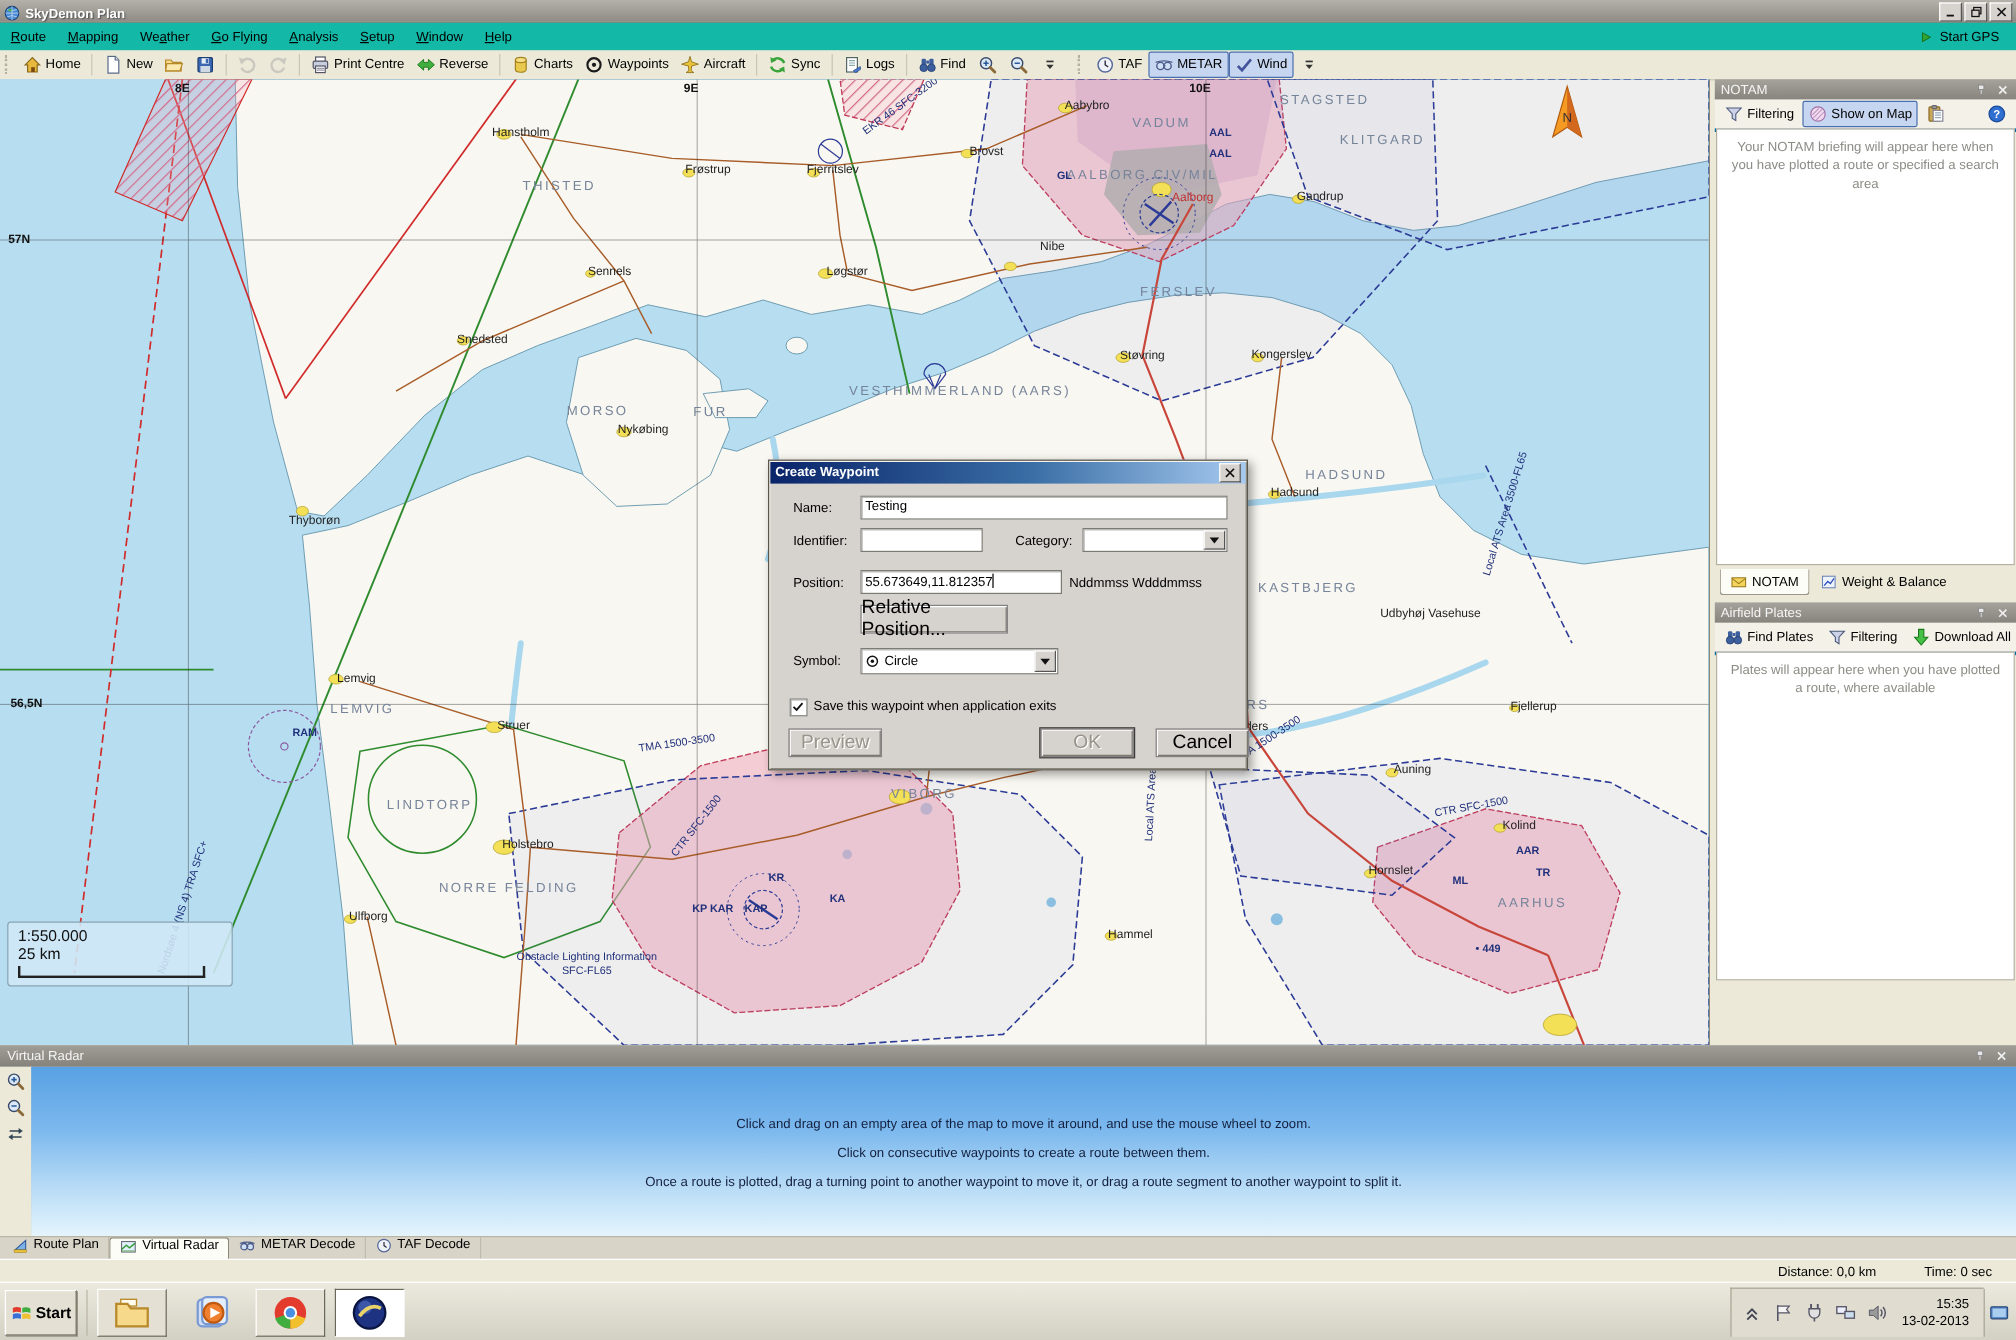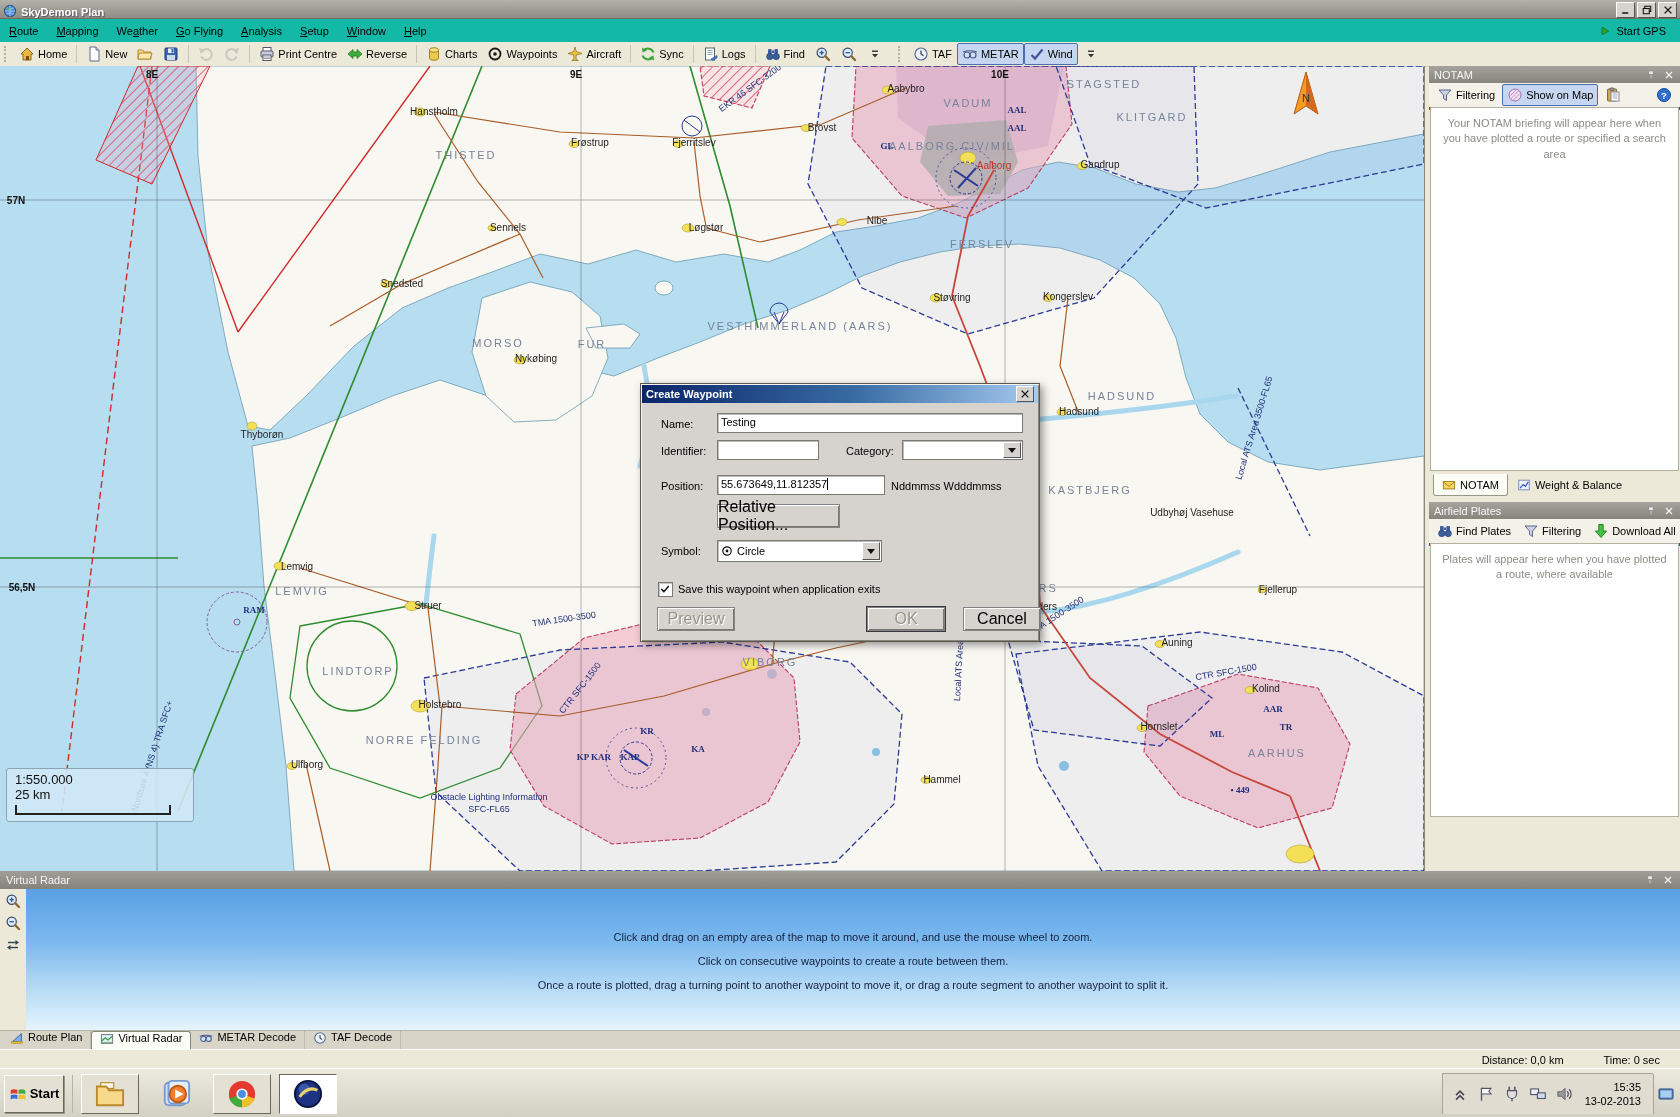--- a/index.html
+++ b/index.html
@@ -38,21 +38,21 @@
 
   
   .map{position:absolute;top:66px;left:0;width:1424px;height:805px;overflow:hidden;
     background:#b7ddf0;border-right:1px solid #8a8878;}
   .map svg.geo{position:absolute;top:0;left:0;}
   #map-labels{position:absolute;top:0;left:0;width:100%;height:100%;pointer-events:none;}
   .map-label{position:absolute;transform:translate(-50%,-50%);white-space:nowrap;}
   .lbl-area{color:#76849a;font-size:11px;letter-spacing:2px;}
   .lbl-town{color:#1e1e1e;font-size:10px;}
   .lbl-town.red{color:#c03030;}
-  .lbl-nav{color:#20307a;font-size:9px;font-weight:bold;font-family:Liberation Serif, serif;}
+  .lbl-nav{color:#20307a;font-size:9px;font-weight:bold;}
   .lbl-note{color:#20307a;font-size:9px;}
   .lbl-grid{color:#111;font-size:10px;font-weight:bold;}
   .scalebox{position:absolute;left:6px;top:702px;width:170px;background:rgba(208,232,246,.88);
     border:1px solid #8aa4b4;border-radius:3px;padding:3px 8px 6px;font-size:13px;color:#111;}
   .scalebar{margin-top:3px;height:8px;width:152px;border-bottom:2px solid #222;
     border-left:2px solid #222;border-right:2px solid #222;}
 
   
   .dialog{position:absolute;left:640px;top:383px;width:398px;height:257px;background:#d6d3ce;
     border:1px solid #5a584e;box-shadow:inset 1px 1px 0 #f5f3ee,inset -1px -1px 0 #8a887e,3px 3px 8px rgba(0,0,0,.4);}
@@ -565,21 +565,21 @@
       <span class="map-label lbl-area" style="left: 770px; top: 596px;">VIBORG</span>
       <span class="map-label lbl-area" style="left: 1277px; top: 687px;">AARHUS</span>
       <span class="map-label lbl-area" style="left: 970px; top: 423px;">EST</span>
       <span class="map-label lbl-town" style="left: 434px; top: 45px;">Hanstholm</span>
       <span class="map-label lbl-town" style="left: 590px; top: 76px;">Frøstrup</span>
       <span class="map-label lbl-town" style="left: 694px; top: 76px;">Fjerritslev</span>
       <span class="map-label lbl-town" style="left: 822px; top: 61px;">Brovst</span>
       <span class="map-label lbl-town" style="left: 906px; top: 22px;">Aabybro</span>
       <span class="map-label lbl-town red" style="left: 994px; top: 99px;">Aalborg</span>
       <span class="map-label lbl-town" style="left: 1100px; top: 98px;">Gandrup</span>
-      <span class="map-label lbl-town" style="left: 858px; top: 154px; padding-left: 38px;">Nibe</span>
+      <span class="map-label lbl-town" style="left: 858px; top: 140px; padding-left: 38px;">Nibe</span>
       <span class="map-label lbl-town" style="left: 952px; top: 231px;">Støvring</span>
       <span class="map-label lbl-town" style="left: 1068px; top: 230px;">Kongerslev</span>
       <span class="map-label lbl-town" style="left: 508px; top: 161px;">Sennels</span>
       <span class="map-label lbl-town" style="left: 402px; top: 217px;">Snedsted</span>
       <span class="map-label lbl-town" style="left: 706px; top: 161px;">Løgstør</span>
       <span class="map-label lbl-town" style="left: 536px; top: 292px;">Nykøbing</span>
       <span class="map-label lbl-town" style="left: 262px; top: 368px;">Thyborøn</span>
       <span class="map-label lbl-town" style="left: 297px; top: 500px;">Lemvig</span>
       <span class="map-label lbl-town" style="left: 428px; top: 539px;">Struer</span>
       <span class="map-label lbl-town" style="left: 440px; top: 638px;">Holstebro</span>

